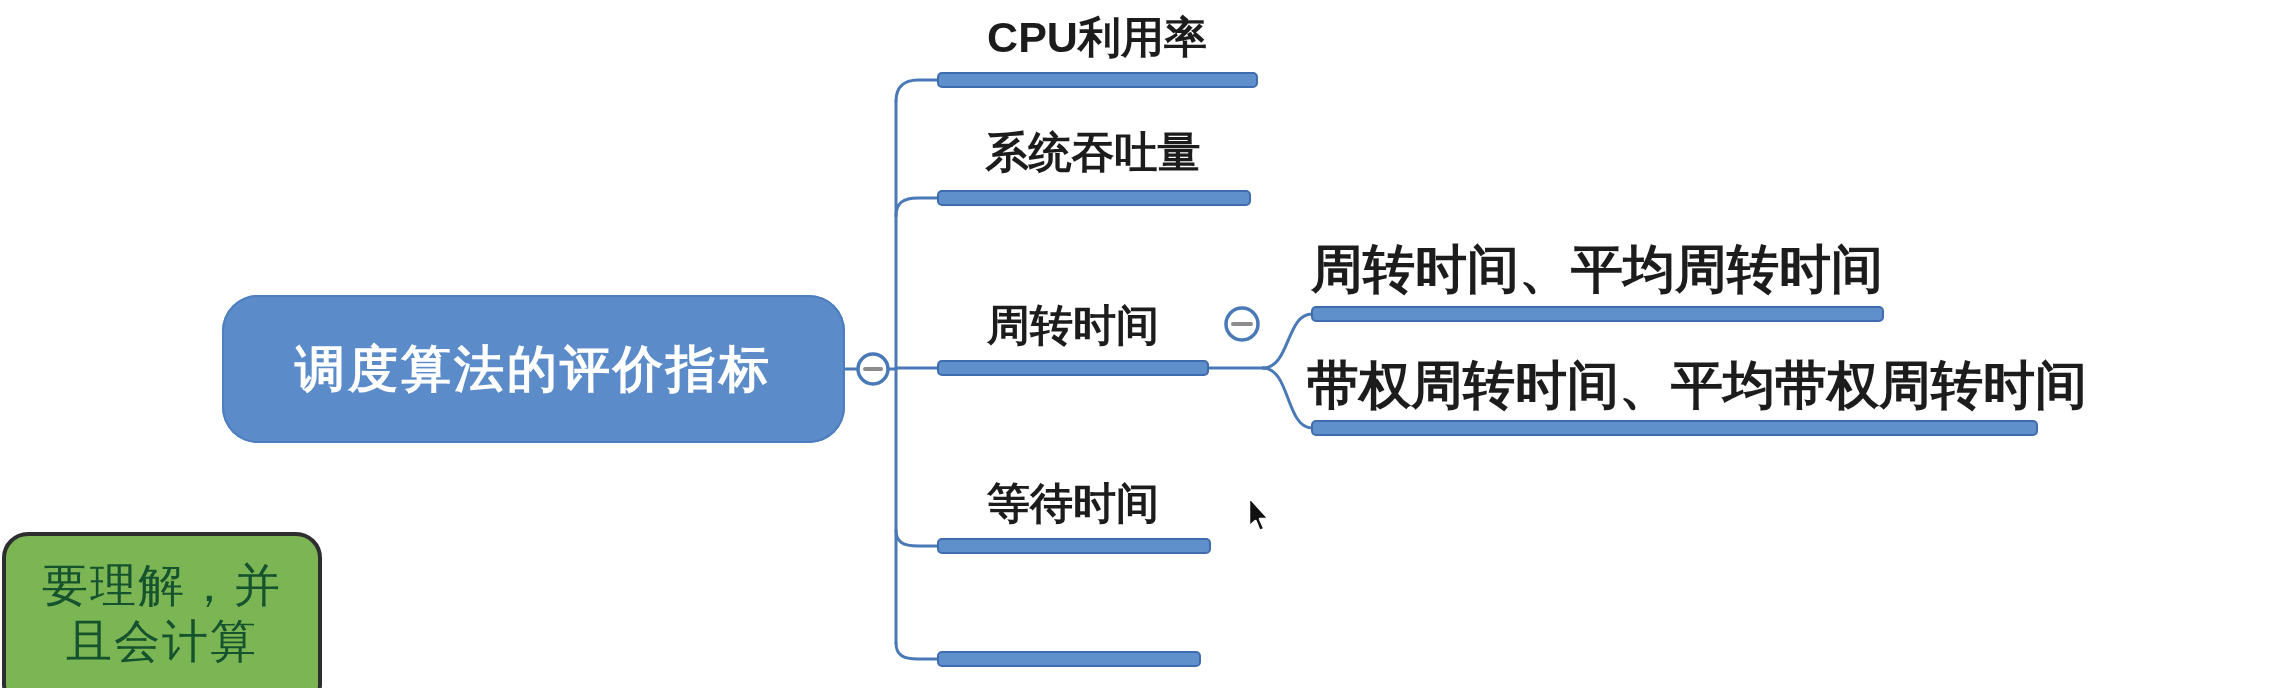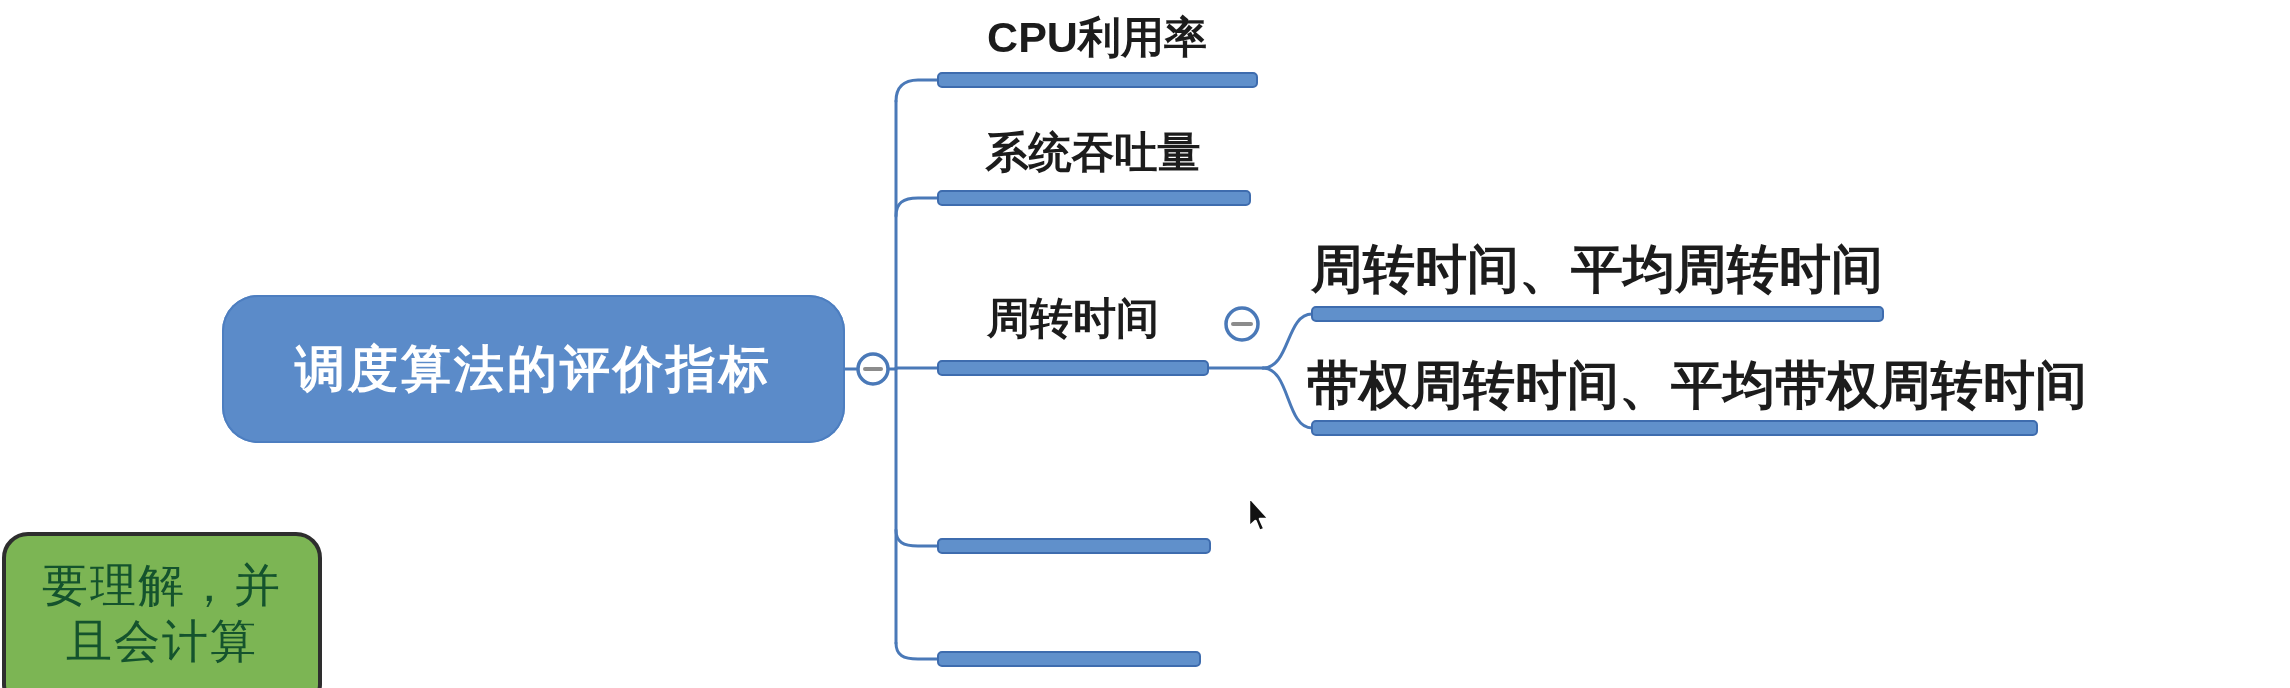--- a/index.html
+++ b/index.html
@@ -84,21 +84,22 @@
 
     <path transform="translate(1249,497)" d="M 0 0 L 0 30 L 6.5 24 L 10.5 34 L 15.5 32 L 11 22 L 20 22 Z" fill="#111111" stroke="#ffffff" stroke-width="2.5" stroke-linejoin="round"></path>
   </svg>
 
   <div class="root-topic">
     <span>调度算法的评价指标</span>
   </div>
 
   <div class="lbl" style="left:1097px;top:38px">CPU利用率</div>
   <div class="lbl" style="left:1093px;top:153px">系统吞吐量</div>
-  <div class="lbl" style="left:1073px;top:319px">周转时间</div>
+  <div class="lbl" style="left:1073px;top:326px">周转时间</div>
+  <div class="lbl" style="left:1073px;top:504px">等待时间</div>
 
   <div class="lbl sub" style="left:1597px;top:270px">周转时间、平均周转时间</div>
   <div class="lbl sub" style="left:1697px;top:386px">带权周转时间、平均带权周转时间</div>
 
   <div class="note">
     <span>要理解，并</span>
     <span>且会计算</span>
   </div>
 
 </div>

